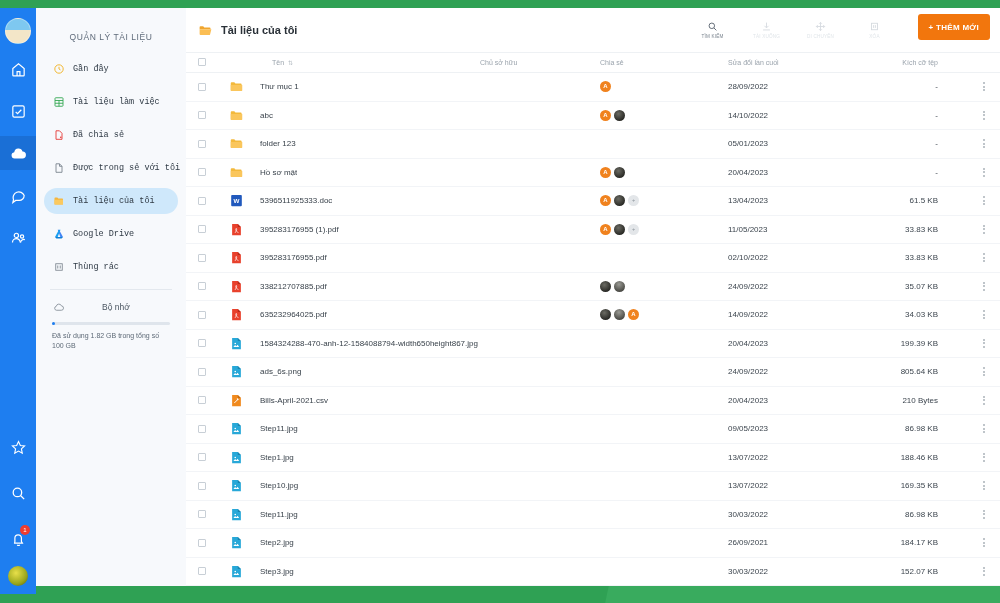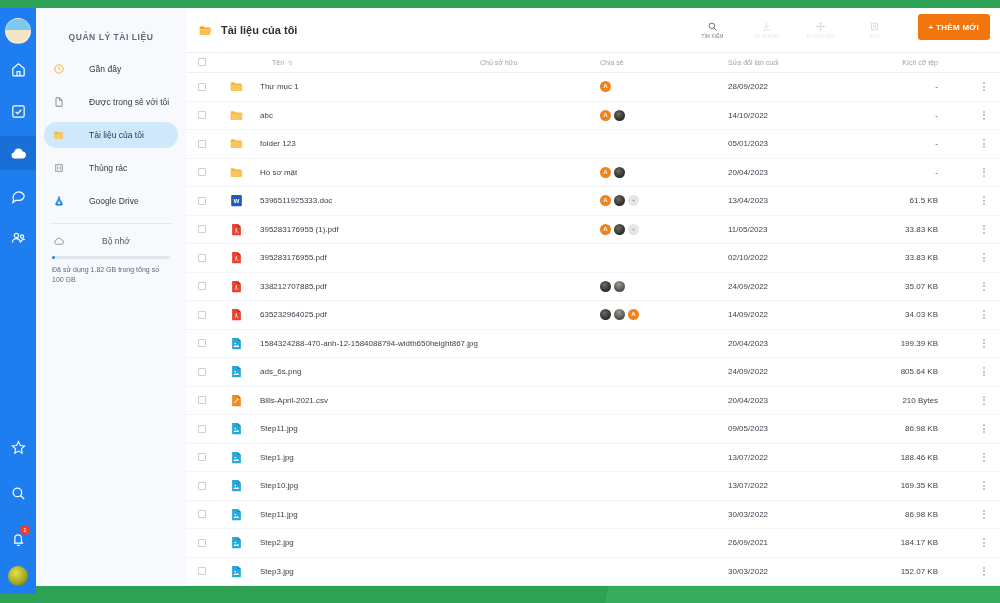--- a/index.html
+++ b/index.html
@@ -45,25 +45,25 @@
     background:radial-gradient(circle at 40% 35%,#e8e04a,#9aa61c 60%,#4c5a10);
     margin:6px 0 8px;
   }
   
   #sidebar{
     position:absolute; left:36px; top:8px; width:150px; height:578px;
     background:#f7f9fc; z-index:4; padding-top:0;
   }
   #side-title{
     font-size:8.5px;letter-spacing:.55px;color:#5f6b7a;text-align:center;
-    padding:24px 0 14px; font-weight:700;
+    padding:24px 0 14px; font-weight:400;
   }
   .side-item{
-    display:flex;align-items:center;gap:24px;height:26px;margin:0 8px 7px;
-    padding:0 8px;border-radius:13px; cursor:pointer;
+    display:flex;align-items:center;gap:8px;height:26px;margin:0 8px 7px;
+    padding:0 8px;border-radius:13px; cursor:pointer;font-family:Liberation Mono, monospace;
   }
   .side-item.active{ background:#cfe8fb; }
   .side-item .label{ font-size:8.5px;color:#2f3a45; white-space:nowrap;}
   .side-ico{ width:13px;height:13px;display:flex;align-items:center;justify-content:center;flex:0 0 13px;}
   .side-ico svg{width:12px;height:12px;display:block;}
   .side-sep{ height:1px;background:#e3e8ee;margin:9px 14px 10px; }
   .storage-head{ display:flex;align-items:center;gap:7px;padding:0 16px;}
   .storage-head .label{font-size:8.5px;color:#4a5560;padding-left:30px;}
   .bar{ height:3px;background:#dfe5ec;border-radius:2px;margin:9px 16px 6px;position:relative;}
   .bar i{position:absolute;left:0;top:0;height:3px;width:3px;background:#1e7ef0;border-radius:2px;}
@@ -208,61 +208,79 @@
   <div class="side-item">
     <span class="side-ico">
       <svg viewBox="0 0 24 24" fill="none" stroke="#f0b429" stroke-width="1.9">
           <circle cx="12" cy="12" r="8.4"></circle>
           <path d="M12 7.6V12l3 1.8"></path>
         </svg>
     </span>
     <span class="label">Gần đây</span>
   </div>
 
-
+  <div class="side-item">
+    <span class="side-ico">
+      <svg viewBox="0 0 24 24" fill="none" stroke="#34a853" stroke-width="1.8">
+          <rect x="4" y="3.5" width="16" height="17" rx="1.5"></rect>
+          <path d="M4 9h16M4 14.5h16M12 9v11.5"></path>
+        </svg>
+    </span>
+    <span class="label">Tài liệu làm việc</span>
+  </div>
+
+  <div class="side-item">
+    <span class="side-ico">
+      <svg viewBox="0 0 24 24" fill="none" stroke="#e53935" stroke-width="1.8">
+          <path d="M6 3.6h7l5 5v12H6z"></path>
+          <circle cx="15.5" cy="16.5" r="1.6" fill="#e53935" stroke="none"></circle>
+        </svg>
+    </span>
+    <span class="label">Đã chia sẻ</span>
+  </div>
 
   <div class="side-item">
     <span class="side-ico">
       <svg viewBox="0 0 24 24" fill="none" stroke="#7b858f" stroke-width="1.8">
           <path d="M6 3.6h7l5 5v12H6z"></path>
           <path d="M13 3.6v5h5"></path>
         </svg>
     </span>
     <span class="label">Được trong sẻ với tôi</span>
   </div>
 
   <div class="side-item active">
     <span class="side-ico">
       <svg viewBox="0 0 24 24">
           <path d="M3 6.5a1.5 1.5 0 0 1 1.5-1.5h4.2l1.8 2h8A1.5 1.5 0 0 1 20 8.5V18a1 1 0 0 1-1 1H4a1 1 0 0 1-1-1z" fill="#f5b53d"></path>
           <path d="M3 9.5h17V18a1 1 0 0 1-1 1H4a1 1 0 0 1-1-1z" fill="#fbc95f"></path>
         </svg>
     </span>
     <span class="label">Tài liệu của tôi</span>
-  </div>
-
-  <div class="side-item">
-    <span class="side-ico">
-      <svg viewBox="0 0 24 24" fill="none" stroke="#7b858f" stroke-width="1.7">
-          <rect x="5.5" y="5.5" width="13" height="13"></rect>
-          <path d="M9.5 9v6M14.5 9v6"></path>
-        </svg>
-    </span>
-    <span class="label">Thùng rác</span>
   </div>
 
   <div class="side-item">
     <span class="side-ico">
       <svg viewBox="0 0 24 24">
           <path d="M12 3.5 20 18h-5.4L9.4 3.5z" fill="#4285f4"></path>
           <path d="M12 3.5 4 18h5.4L15 3.5z" fill="#1aa0f2"></path>
           <path d="M4 18h16l-2.7 3.2H6.7z" fill="#0f7fd6"></path>
         </svg>
     </span>
     <span class="label">Google Drive</span>
+  </div>
+
+  <div class="side-item">
+    <span class="side-ico">
+      <svg viewBox="0 0 24 24" fill="none" stroke="#7b858f" stroke-width="1.7">
+          <rect x="5.5" y="5.5" width="13" height="13"></rect>
+          <path d="M9.5 9v6M14.5 9v6"></path>
+        </svg>
+    </span>
+    <span class="label">Thùng rác</span>
   </div>
 
   <div class="side-sep"></div>
 
   <div class="storage-head">
     <span class="side-ico">
       <svg viewBox="0 0 24 24" fill="none" stroke="#7b858f" stroke-width="1.6">
           <path d="M7 18.5a4 4 0 0 1-.5-7.9 5.4 5.4 0 0 1 10.4-.8 3.9 3.9 0 0 1-.4 8.7z"></path>
         </svg>
     </span>

